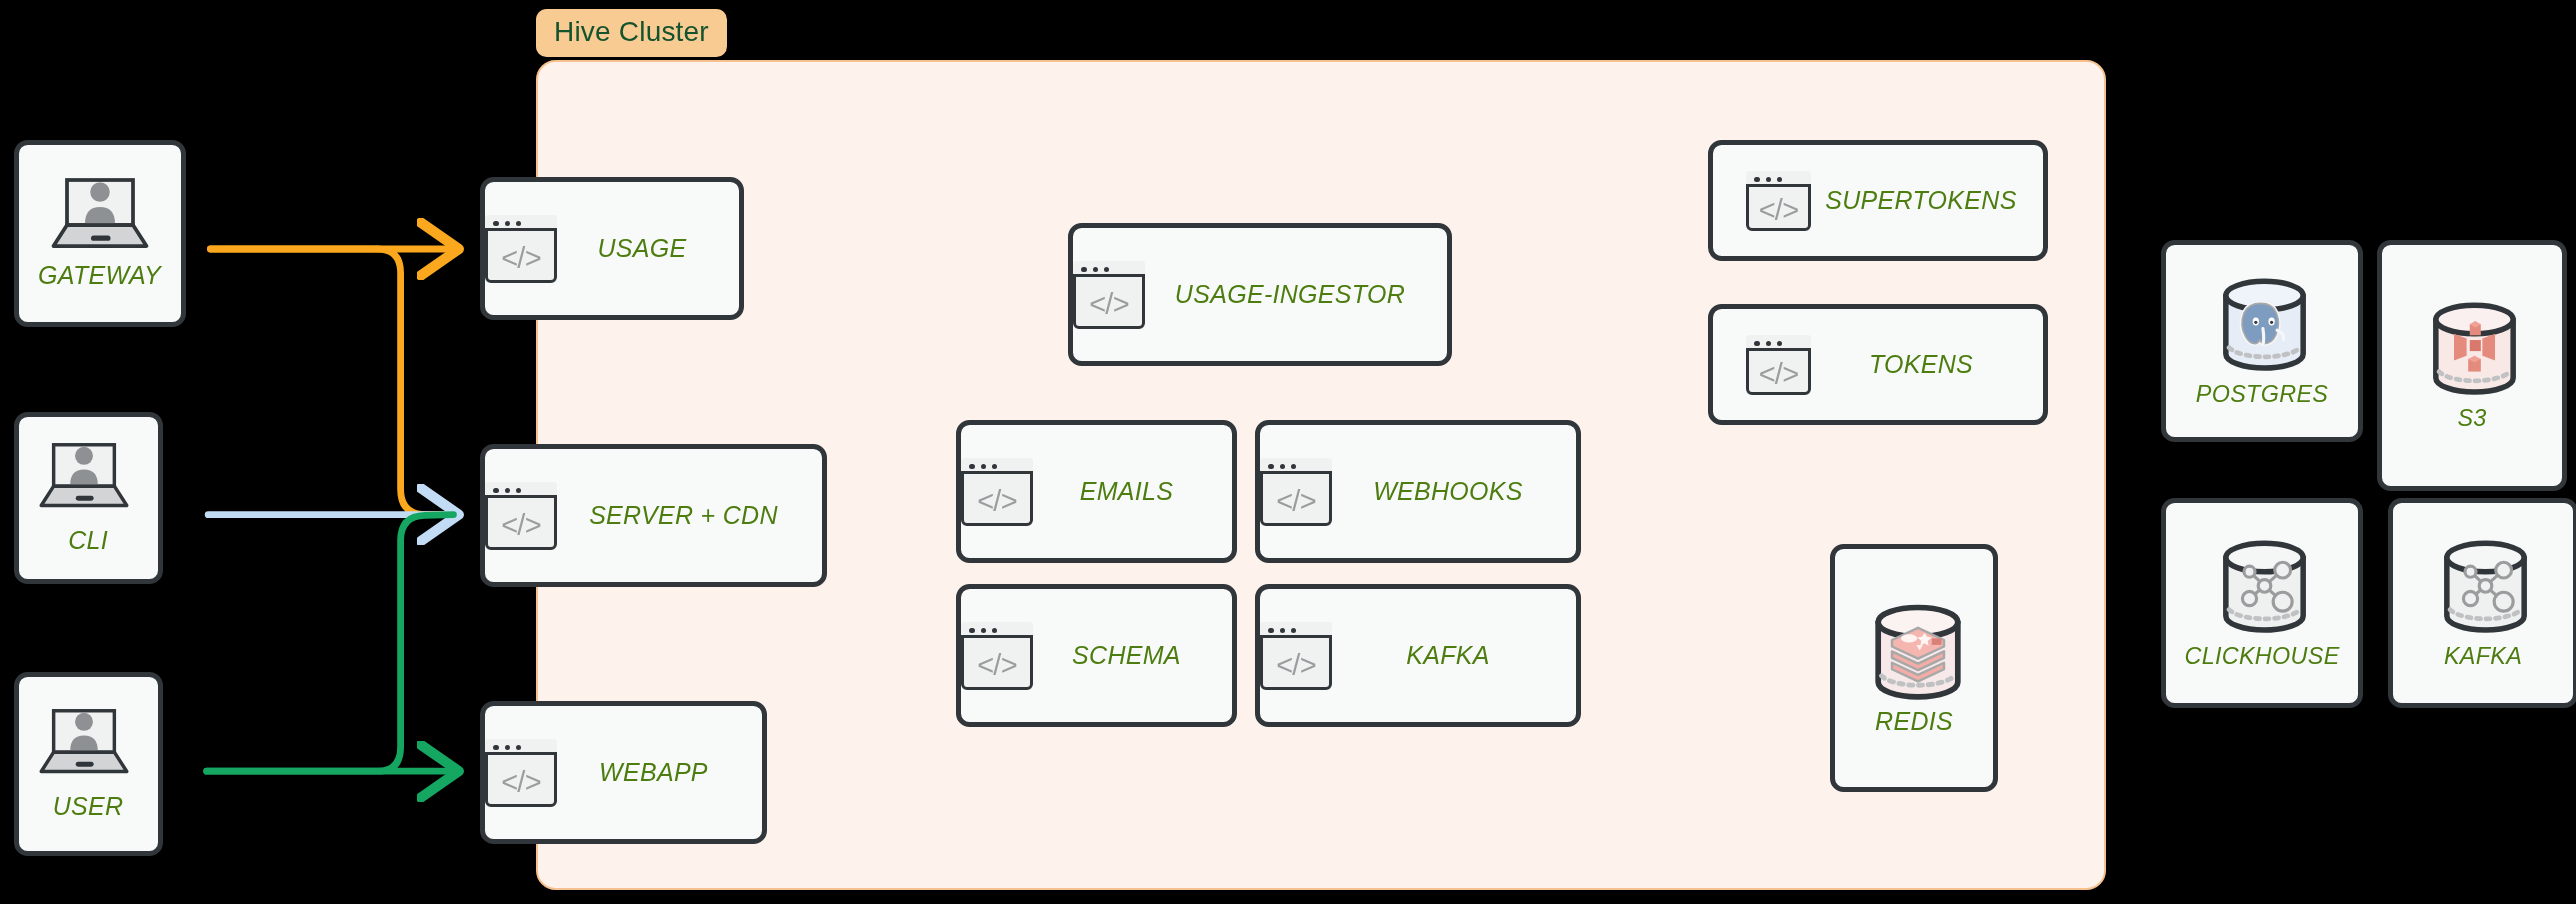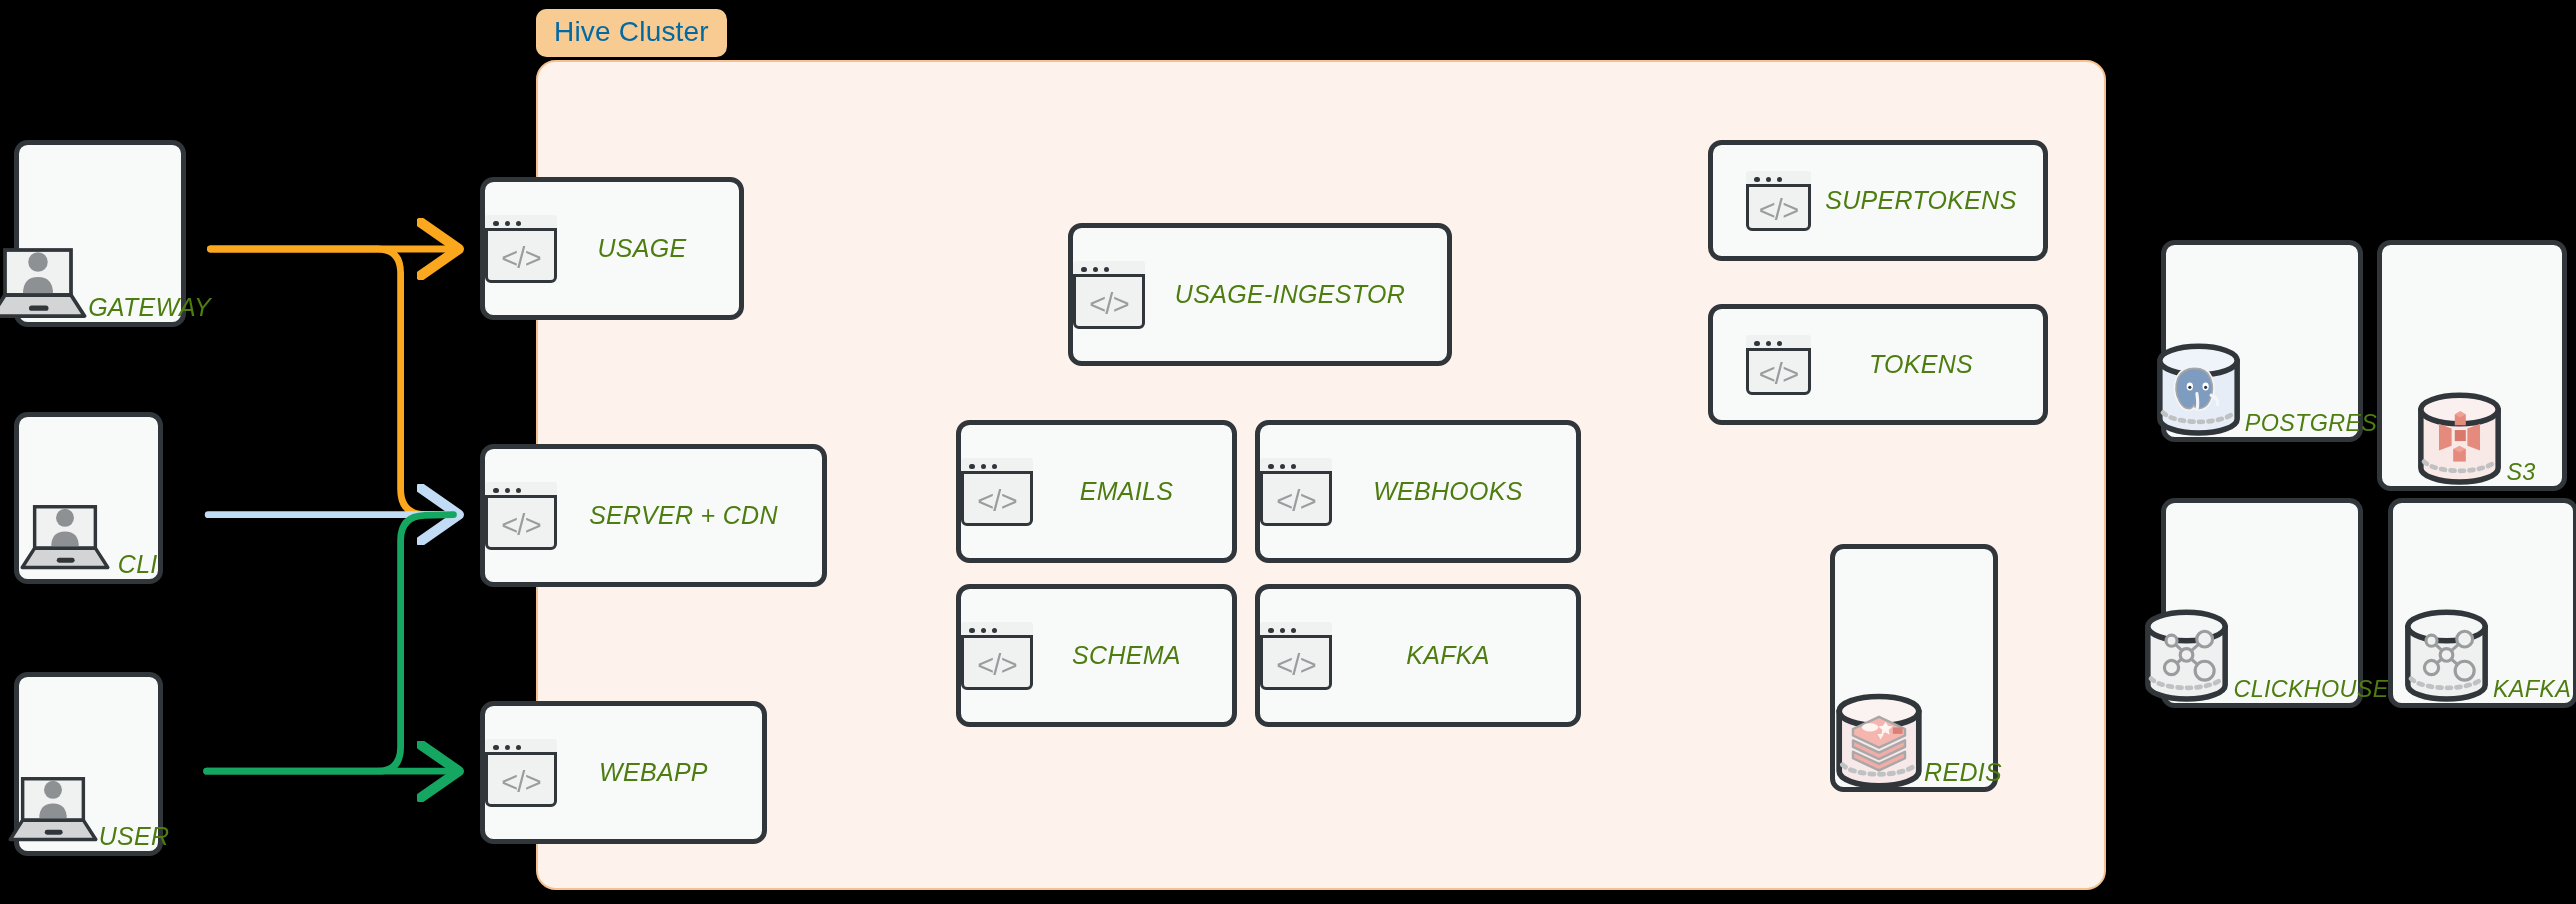--- a/index.html
+++ b/index.html
@@ -5,34 +5,34 @@
   html,body{margin:0;padding:0;background:#000;}
   body{width:2576px;height:904px;position:relative;overflow:hidden;
        font-family:"Liberation Sans","DejaVu Sans",sans-serif;}
 
   #stage{position:absolute;left:0;top:0;width:2576px;height:904px;}
 
   
   .cluster-panel{position:absolute;left:536px;top:60px;width:1570px;height:830px;
      background:#FDF3EC;border:2.3px solid #F6C18E;border-radius:19.6px;box-sizing:border-box;}
   .cluster-badge{position:absolute;left:536px;top:9px;
-     background:#F8CB93;color:#0369a1;border-radius:10.6px;
+     background:#F8CB93;color:#14532d;border-radius:10.6px;
      padding:9px 18px 10.6px 18px;font-size:28px;line-height:1;letter-spacing:0.2px;
      white-space:nowrap;}
 
   
   .node{position:absolute;background:#F8FAFA;border:5.3px solid #31363B;
         border-radius:13.6px;box-sizing:border-box;display:flex;align-items:center;}
 
   
   .node.svc{flex-direction:row;}
   .node.svc .lbl{flex:1 1 auto;text-align:center;padding:0 19.6px 0 7.5px;}
 
   
-  .node.stack{flex-direction:row;justify-content:center;align-items:flex-end;}
+  .node.stack{flex-direction:column;justify-content:center;}
   .node.stack .lbl{margin-top:9px;}
 
   .lbl{font-style:italic;color:#4d7c0f;font-size:25px;letter-spacing:0.3px;
        white-space:nowrap;}
   .lbl.sm{font-size:23.4px;}
 
   
   .winico{width:72px;height:68px;position:relative;}
   .winico .frame{position:absolute;inset:0;border:3.8px solid #31363B;border-radius:6px;
       background:#F0F1F1;box-sizing:border-box;}

